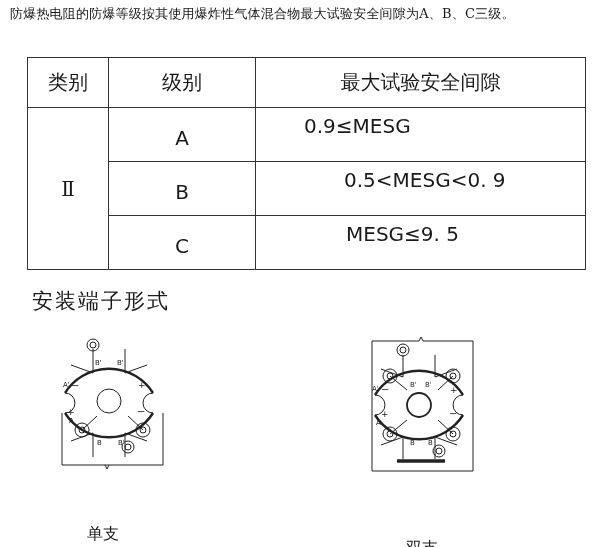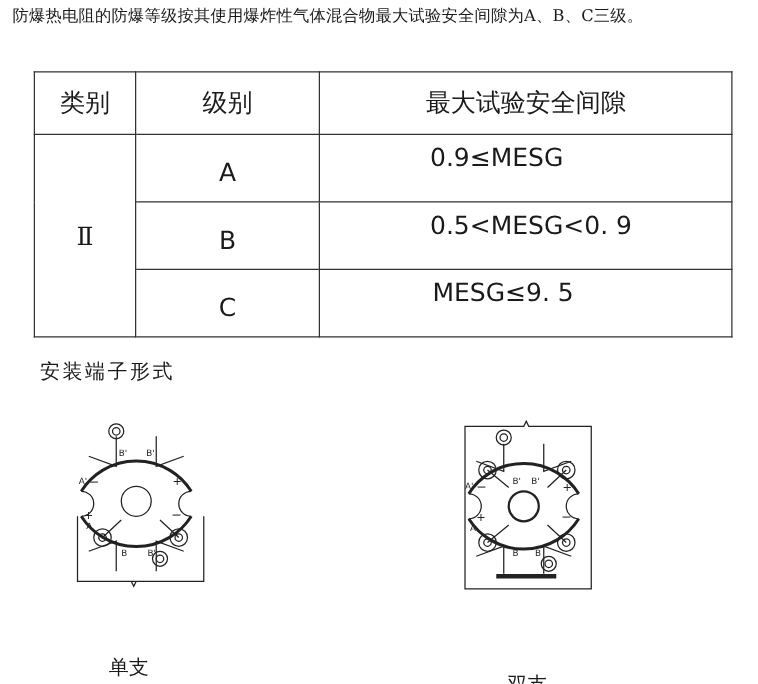--- a/index.html
+++ b/index.html
@@ -7,40 +7,40 @@
          font-family: "DejaVu Serif", "Liberation Serif", serif; color: #1a1a1a; }
   .intro { position: absolute; left: 10px; top: 4px; width: 592px; font-size: 13px; line-height: 19px; letter-spacing: 0.2px; }
   table.grades { position: absolute; left: 27px; top: 57px; width: 559px; border-collapse: collapse;
                  font-family: "DejaVu Sans", "Liberation Sans", sans-serif; }
   table.grades td, table.grades th { border: 1.3px solid #333; text-align: center; font-weight: normal; font-size: 20px; }
   table.grades th { height: 47px; }
   table.grades td { height: 44px; }
   .c1 { width: 78px; } .c2 { width: 144px; }
   .mesg { text-align: left !important; padding-left: 0; }
   .mesg span { display: inline-block; transform: translateY(-9px); }
-  .section-title { position: absolute; left: 32px; top: 287px; font-size: 16px; letter-spacing: 2px; }
+  .section-title { position: absolute; left: 32px; top: 287px; font-size: 21px; letter-spacing: 2px; }
   .diagram { position: absolute; }
   .caption { position: absolute; font-family: "DejaVu Sans", "Liberation Sans", sans-serif; font-size: 16px; margin-top: 29px; }
 </style>
 </head>
 <body>
 
 <div class="intro">防爆热电阻的防爆等级按其使用爆炸性气体混合物最大试验安全间隙为A、B、C三级。</div>
 
 <table class="grades">
   <tbody>
       <tr>
     <th class="c1">类别</th>
     <th class="c2">级别</th>
     <th>最大试验安全间隙</th>
   </tr>
   <tr>
     <td rowspan="3" style="font-family:'DejaVu Serif',serif;">Ⅱ</td>
     <td style="padding-top:8px;">A</td>
-    <td class="mesg"><span style="margin-left:88px;">0.9≤MESG</span></td>
+    <td class="mesg"><span style="margin-left:48px;">0.9≤MESG</span></td>
   </tr>
   <tr>
     <td style="padding-top:8px;">B</td>
     <td class="mesg"><span style="margin-left:88px;">0.5&lt;MESG&lt;0. 9</span></td>
   </tr>
   <tr>
     <td style="padding-top:8px;">C</td>
     <td class="mesg"><span style="margin-left:90px;">MESG≤9. 5</span></td>
   </tr>
 </tbody>

